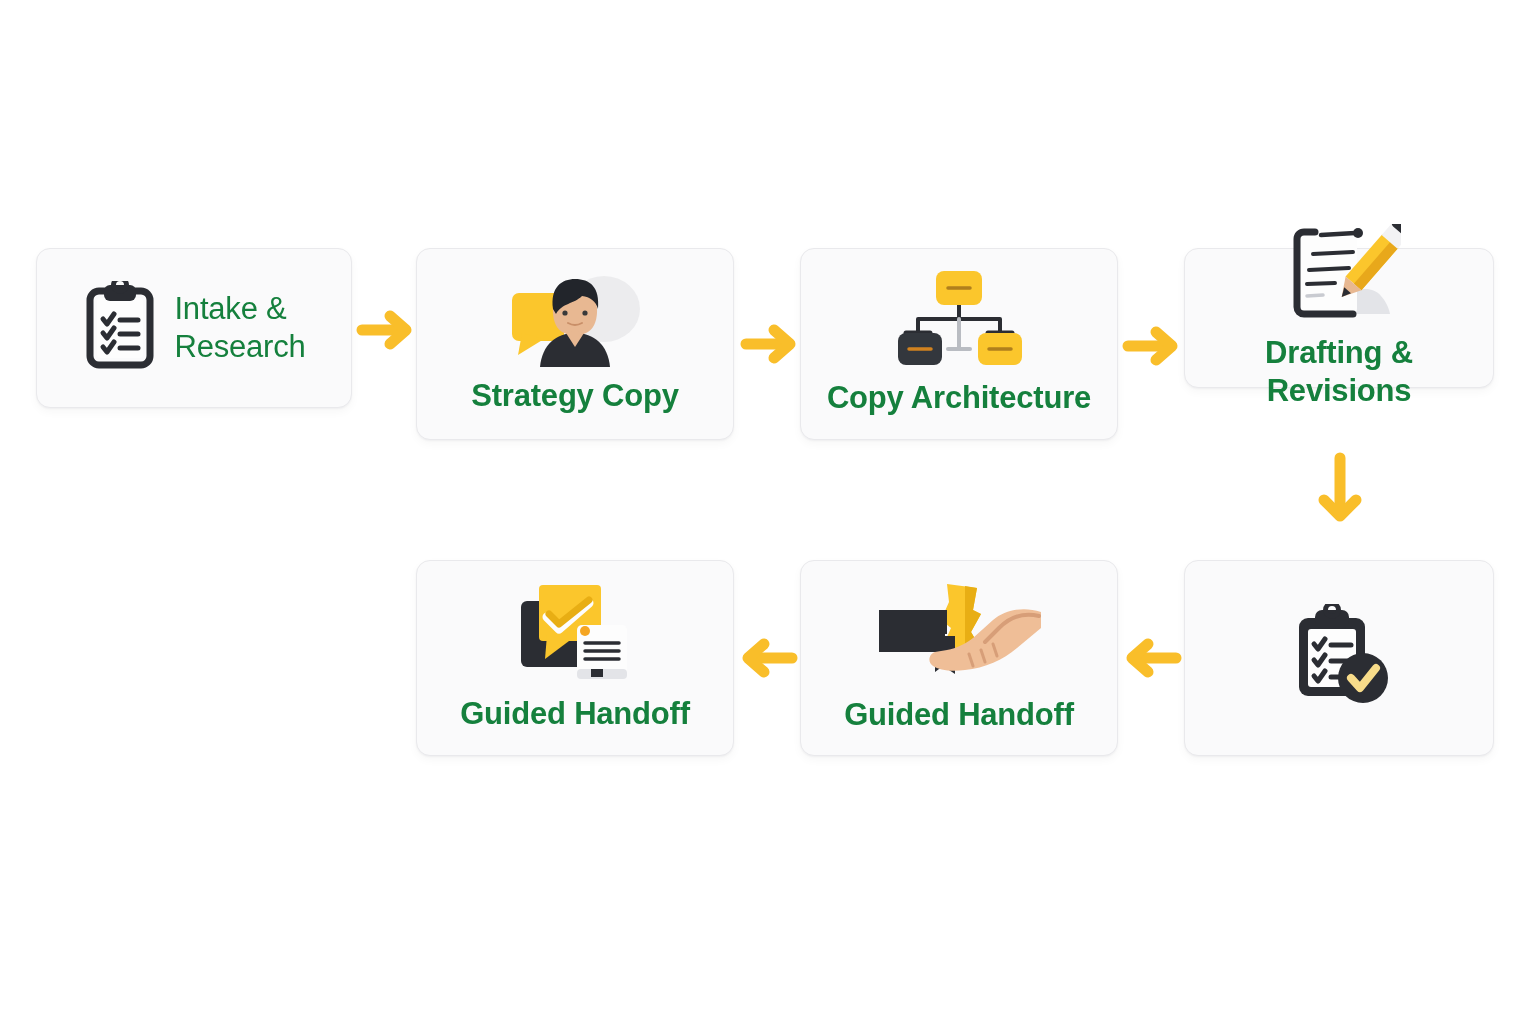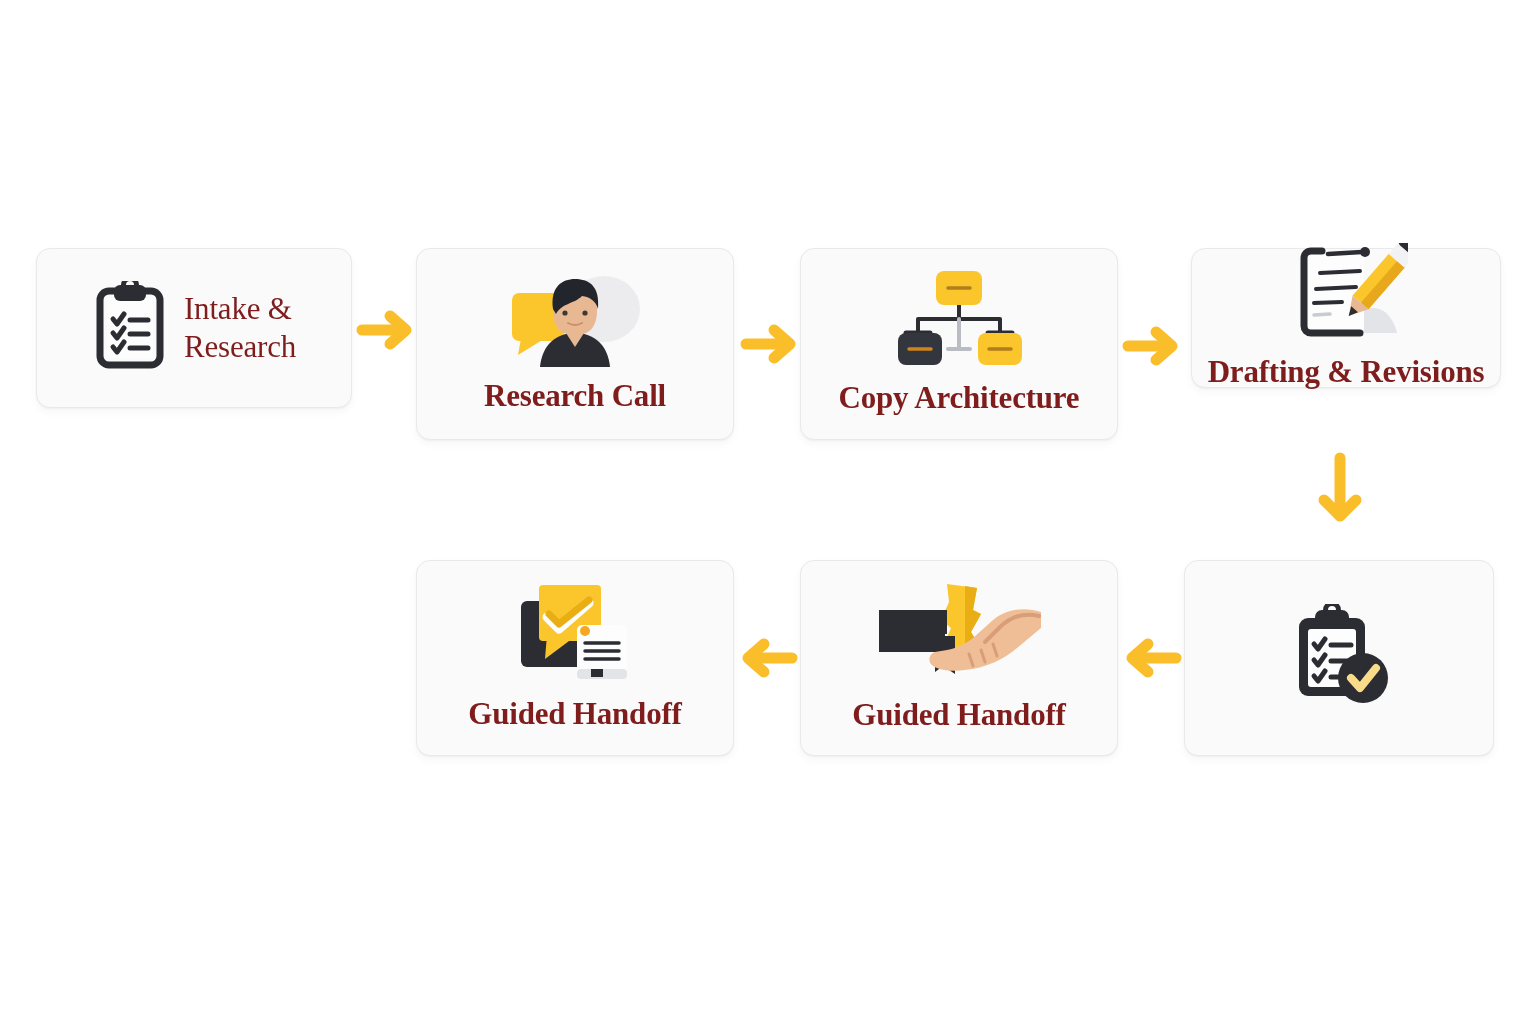--- a/index.html
+++ b/index.html
@@ -41,26 +41,25 @@
     padding: 10px 18px;
   }
   
   .card.layout-stack {
     flex-direction: column;
     gap: 6px;
     padding: 20px 14px 22px;
   }
 
   .card-label {
-    color: #7f1d1d;
+    color: #15803d;
     text-align: center;
     line-height: 1.22;
     letter-spacing: -0.2px;
     white-space: pre-line;
-    font-family: Liberation Serif, serif;
   }
   .card.layout-row .card-label {
     font-size: 31px;
     font-weight: 500;
     text-align: left;
   }
   .card.layout-stack .card-label {
     font-size: 31px;
     font-weight: 700;
   }
@@ -123,21 +122,21 @@
 
         <path d="M75 16 C60 16 52 27 53 42 C54 56 60 64 75 64 C90 64 96 56 97 42 C98 27 90 16 75 16 Z" fill="#E8B892"></path>
         <path d="M53 38 C50 16 62 8 75 8 C90 8 100 16 98 38 C96 30 90 26 82 25 C74 33 62 32 56 43 Z" fill="#22252B"></path>
         <path d="M75 62 C56 62 42 74 40 96 L110 96 C108 74 94 62 75 62 Z" fill="#2B2D33"></path>
         <path d="M66 62 L75 76 L84 62 L78 60 L72 60 Z" fill="#E8B892"></path>
         <circle cx="65" cy="42" r="2.6" fill="#3A3A3A"></circle>
         <circle cx="85" cy="42" r="2.6" fill="#3A3A3A"></circle>
         <path d="M68 52 Q75 56 82 52" stroke="#C98F68" stroke-width="2" fill="none" stroke-linecap="round"></path>
       </svg>
     </span>
-    <span class="card-label">Research Call</span>
+    <span class="card-label">Strategy Copy</span>
   </div>
 
   <span class="arrow" style="left:740px; top:318px;">
     <svg width="60" height="52" viewBox="0 0 60 52">
       <g stroke="#F9BE2A" stroke-width="11" stroke-linecap="round" stroke-linejoin="round" fill="none">
         <line x1="6" y1="26" x2="40" y2="26"></line>
         <polyline points="34,12 50,26 34,40"></polyline>
       </g>
     </svg>
   </span>
@@ -172,21 +171,21 @@
 
   <span class="arrow" style="left:1122px; top:320px;">
     <svg width="60" height="52" viewBox="0 0 60 52">
       <g stroke="#F9BE2A" stroke-width="11" stroke-linecap="round" stroke-linejoin="round" fill="none">
         <line x1="6" y1="26" x2="40" y2="26"></line>
         <polyline points="34,12 50,26 34,40"></polyline>
       </g>
     </svg>
   </span>
 
-  <div class="card layout-stack" style="left:1184px; top:248px; width:310px; height:140px;margin-left:7px;">
+  <div class="card layout-stack" style="left:1184px; top:248px; width:310px; height:140px;">
     <span class="card-icon">
       <svg width="124" height="100" viewBox="0 0 124 100">
 
         <path d="M64 90 C66 66 92 58 104 72 C110 79 112 85 113 90 Z" fill="#E3E4E8"></path>
 
         <rect x="22" y="8" width="58" height="82" rx="5" fill="#FDFDFD"></rect>
 
         <path d="M38 8 L27 8 C23 8 20 11 20 15 L20 83 C20 87 23 90 27 90 L76 90" fill="none" stroke="#2B2D33" stroke-width="7" stroke-linecap="round" stroke-linejoin="round"></path>
 
         <line x1="44" y1="11" x2="78" y2="9" stroke="#2B2D33" stroke-width="4.5" stroke-linecap="round"></line>

